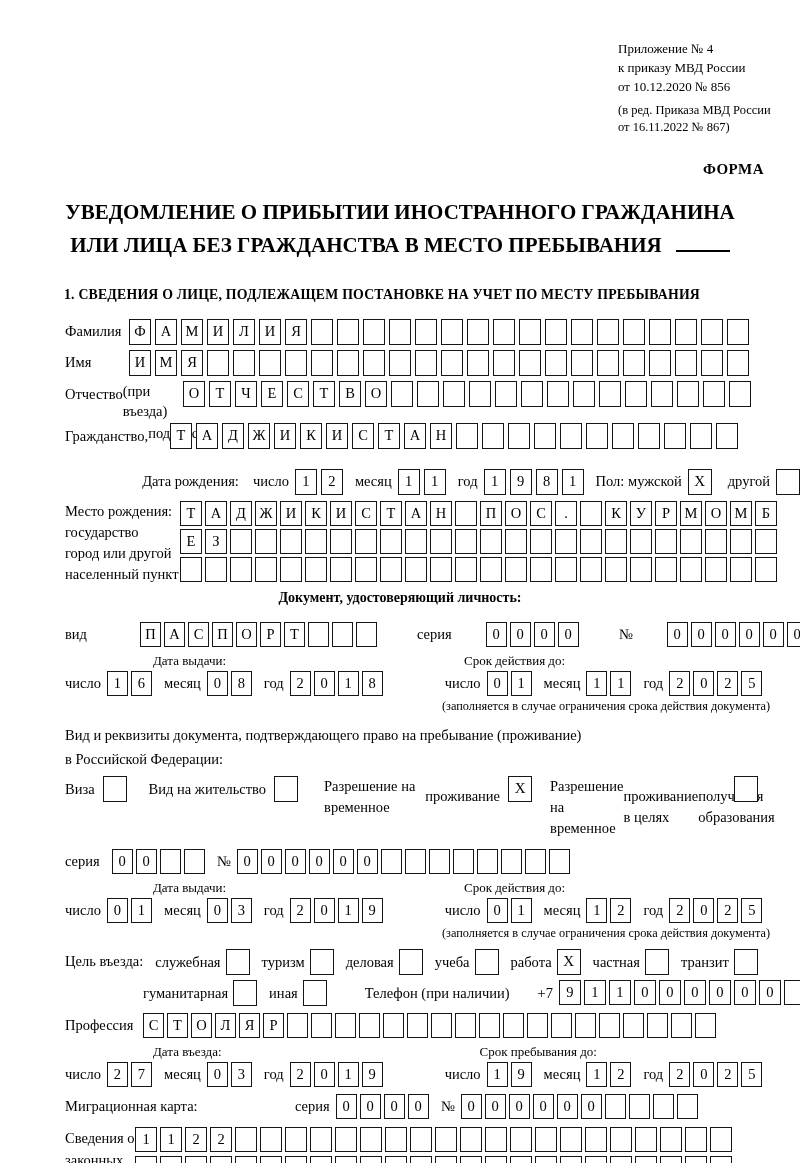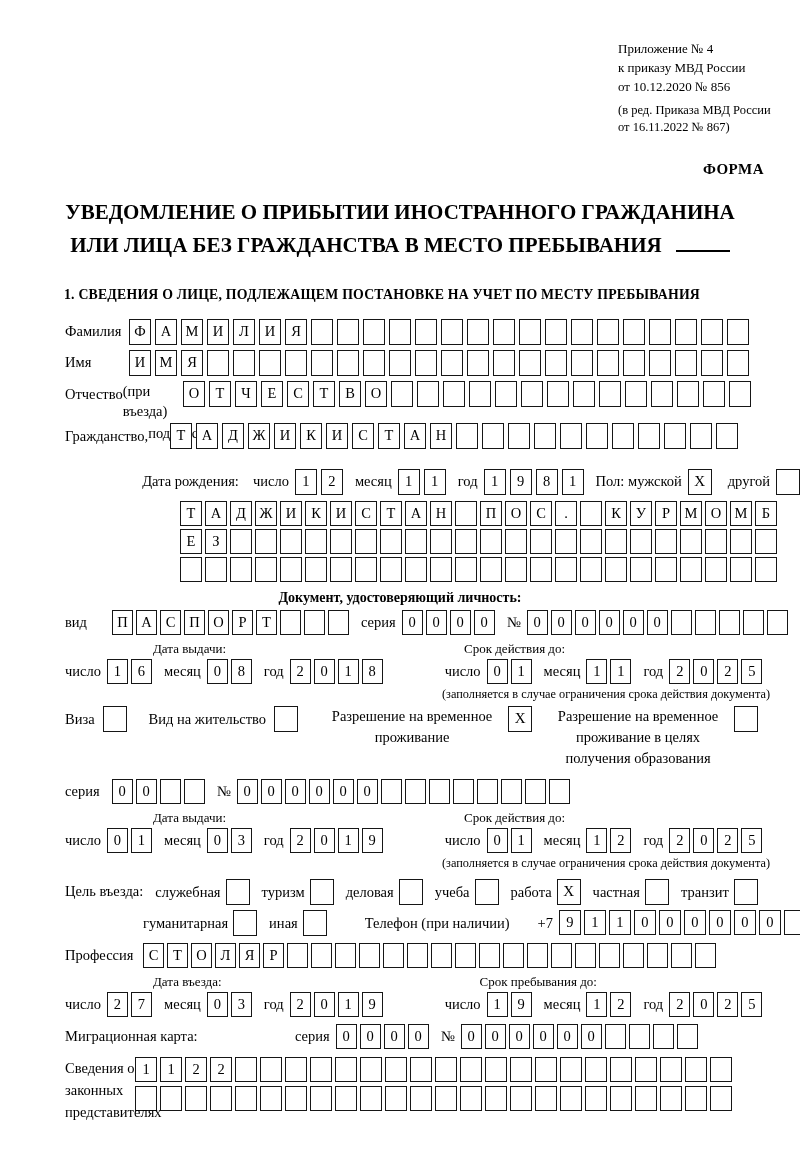--- a/index.html
+++ b/index.html
@@ -44,21 +44,21 @@
   .date-caps{display:flex;margin:6px 0 0 65px;font-size:13px;}
   .date-caps .cap1{margin-left:88px;}
   .date-caps .cap2{margin-left:238px;}
   .date-row{display:flex;align-items:center;margin:2px 0 0 65px;}
   .date-row .gap2{margin-left:62px;}
   .note{font-size:12.3px;text-align:right;margin:3px 30px 0 0;}
   .intro{margin:10px 0 0 65px;line-height:1.65;}
   
   .opt-row{display:flex;align-items:flex-start;margin:4px 0 0 65px;}
   .opt-lbl{line-height:26px;flex:none;}
-  .opt-multi{display:flex;flex-direction:column;align-items:center;line-height:21px;flex:none;text-align:center;}
+  .opt-multi{display:flex;flex-direction:row;align-items:center;line-height:21px;flex:none;}
   .opt-multi .ln{display:block;}
   .opt-row .cbox{margin-left:8px;}
   
   .purpose .opt-lbl{margin-left:12px;}
   .purpose .cbox{margin-left:5px;}
   .purpose .first{margin-left:0;}
 </style>
 </head>
 <body>
 
@@ -223,20 +223,26 @@
         <span class="cell">8</span>
         <span class="cell">1</span>
       </span>
     <span class="dlbl"><span>Пол:</span> <span>мужской</span></span>
     <span class="cbox">X</span>
     <span class="dlbl" style="margin-left:16px;">другой</span>
     <span class="cbox"></span>
   </div>
 
   <div class="blk">
+    <div class="blk-labels">
+      <div>Место рождения:</div>
+      <div>государство</div>
+      <div>город или другой</div>
+      <div>населенный пункт</div>
+    </div>
     <div class="bp-rows">
       <span class="cells mid">
           <span class="cell">Т</span>
           <span class="cell">А</span>
           <span class="cell">Д</span>
           <span class="cell">Ж</span>
           <span class="cell">И</span>
           <span class="cell">К</span>
           <span class="cell">И</span>
           <span class="cell">С</span>
@@ -306,21 +312,21 @@
           <span class="cell"></span>
           <span class="cell"></span>
           <span class="cell"></span>
           <span class="cell"></span>
           <span class="cell"></span>
         </span>
     </div>
   </div>
 
   <div class="doc-heading">Документ, удостоверяющий личность:</div>
-  <div class="frow" style="margin-top:4px;">
+  <div class="frow" style="margin-top:16px;gap:28px;">
     <span class="lbl" style="width:47px;">вид</span>
     <span class="cells tight">
         <span class="cell">П</span>
         <span class="cell">А</span>
         <span class="cell">С</span>
         <span class="cell">П</span>
         <span class="cell">О</span>
         <span class="cell">Р</span>
         <span class="cell">Т</span>
         <span class="cell"></span>
@@ -384,20 +390,24 @@
     <span class="dlbl">год</span>
     <span class="cells tight">
         <span class="cell">2</span>
         <span class="cell">0</span>
         <span class="cell">2</span>
         <span class="cell">5</span>
       </span>
   </div>
   <div class="note">(заполняется в случае ограничения срока действия документа)</div>
 
+  <div class="intro">
+    <div>Вид и реквизиты документа, подтверждающего право на пребывание (проживание)</div>
+    <div>в Российской Федерации:</div>
+  </div>
   <div class="opt-row">
     <span class="opt-lbl">Виза</span>
     <span class="cbox"></span>
     <span class="opt-lbl" style="margin-left:22px;">Вид на жительство</span>
     <span class="cbox"></span>
     <span class="opt-multi" style="margin-left:26px;width:176px;">
       <span class="ln">Разрешение на временное</span>
       <span class="ln">проживание</span>
     </span>
     <span class="cbox">X</span>

